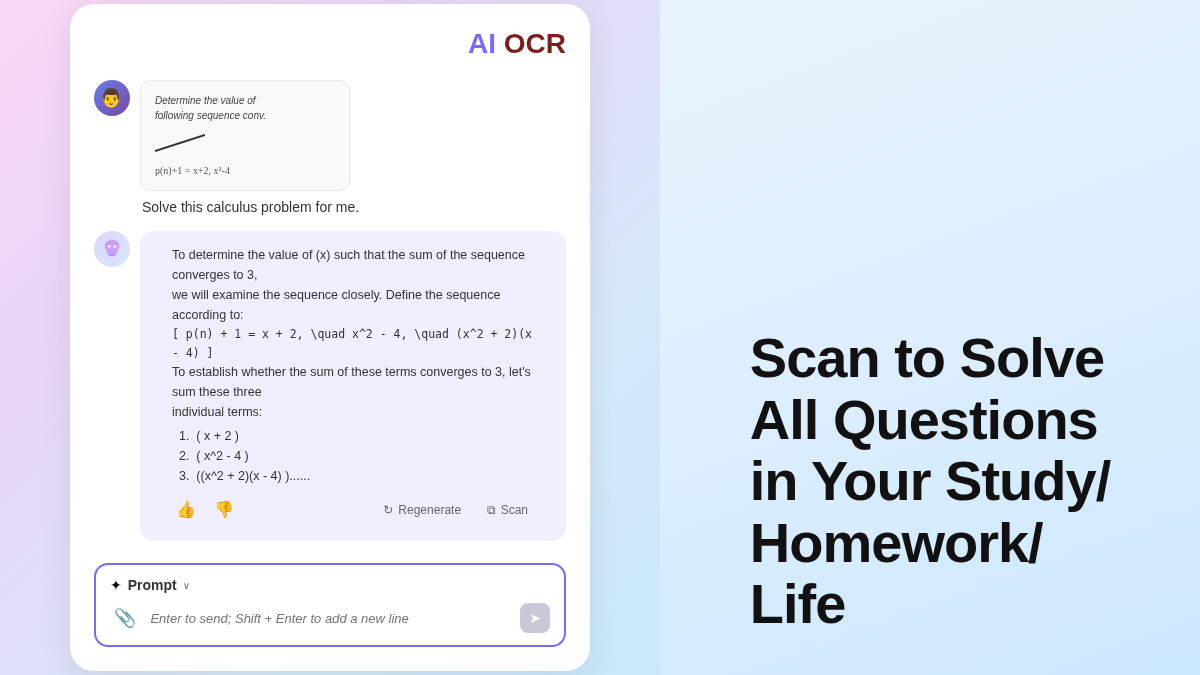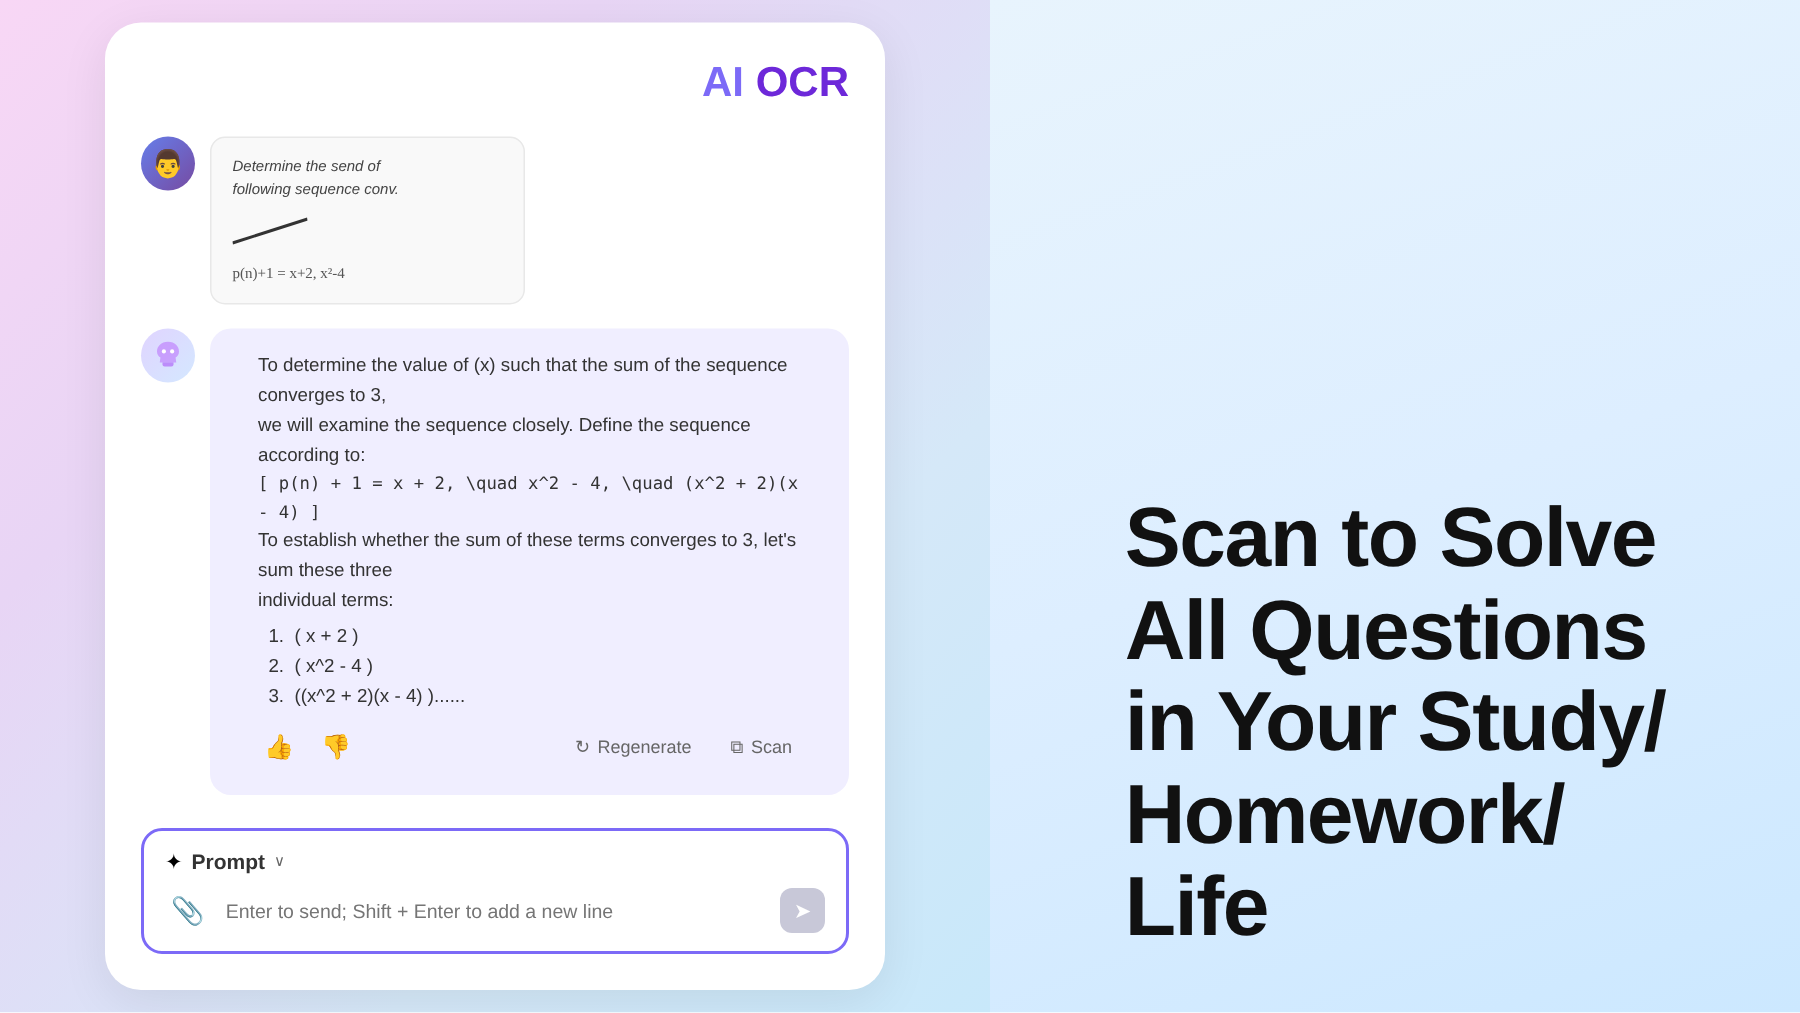--- a/index.html
+++ b/index.html
@@ -43,21 +43,21 @@
     }
 
     .ai-ocr-title {
       font-size: 28px;
       font-weight: 700;
     }
     .ai-ocr-title .ai {
       color: #7c6af7;
     }
     .ai-ocr-title .ocr {
-      color: #6d28d9;
+      color: #7f1d1d;
     }
 
     
     .user-message {
       display: flex;
       align-items: flex-start;
       gap: 10px;
       margin-bottom: 16px;
     }
 
@@ -229,20 +229,21 @@
     }
 
     .text-input {
       flex: 1;
       border: none;
       outline: none;
       font-size: 13px;
       color: #aaa;
       background: transparent;
       placeholder-color: #bbb;
+      font-style: italic;
     }
 
     .send-btn {
       width: 30px;
       height: 30px;
       border-radius: 8px;
       background: #c8c8d8;
       border: none;
       cursor: pointer;
       display: flex;
@@ -282,29 +283,30 @@
         <span class="ai">AI</span><span class="ocr"> OCR</span>
       </div>
     </div>
 
     <div class="user-message">
       <div class="avatar">
         <span>👨</span>
       </div>
       <div class="user-content">
         <div class="image-preview">
-          <div style="font-style:italic; font-size:10px; color:#444;">Determine the send of</div>
+          <div style="font-style:italic; font-size:10px; color:#444;">Determine the value of</div>
           <div style="font-style:italic; font-size:10px; color:#444;">following sequence conv.</div>
           <div style="margin-top:10px; margin-bottom:6px;">
             <svg width="50" height="20" viewBox="0 0 50 20">
               <line x1="0" y1="18" x2="50" y2="2" stroke="#333" stroke-width="2"></line>
             </svg>
           </div>
           <div class="handwriting">p(n)+1 = x+2, x²-4</div>
         </div>
+        <div class="user-text">Solve this calculus problem for me.</div>
       </div>
     </div>
 
     <div class="ai-message">
       <div class="ai-avatar">
         <svg width="22" height="22" viewBox="0 0 24 24" fill="none">
           <path d="M12 2C7 2 4 5.5 4 9c0 2 1 3.5 2.5 4.5L6 17h12l-.5-3.5C19 12.5 20 11 20 9c0-3.5-3-7-8-7z" fill="#c084fc" opacity="0.7"></path>
           <path d="M8 17v1.5A1.5 1.5 0 009.5 20h5a1.5 1.5 0 001.5-1.5V17H8z" fill="#a855f7" opacity="0.6"></path>
           <circle cx="9" cy="9" r="1.5" fill="white"></circle>
           <circle cx="15" cy="9" r="1.5" fill="white"></circle>

